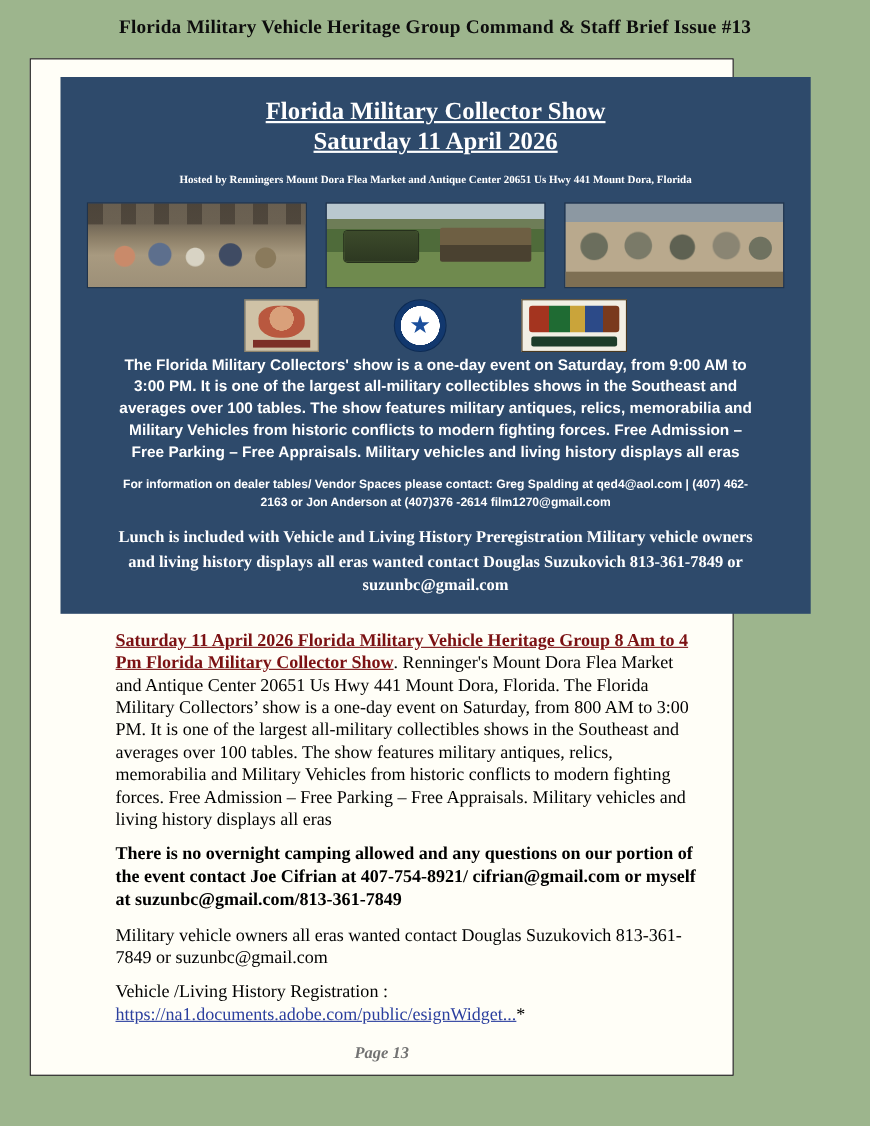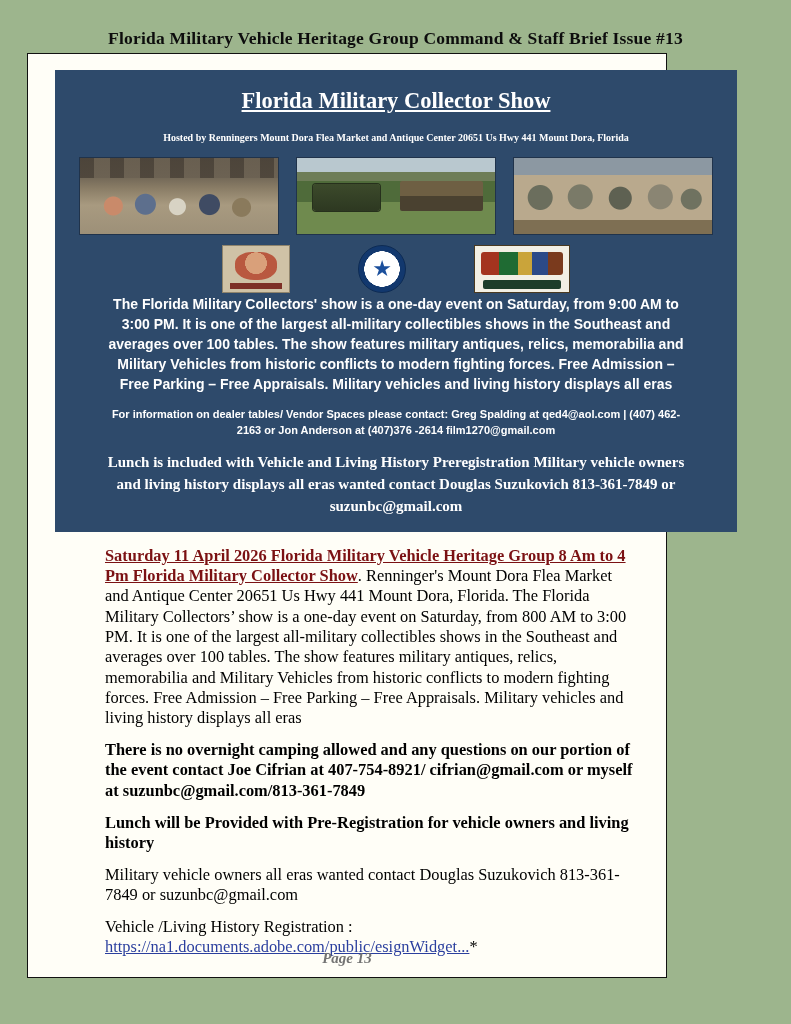--- a/index.html
+++ b/index.html
@@ -18,21 +18,21 @@
     width: 791px;
     height: 1024px;
     box-sizing: border-box;
   }
   .page-header {
     text-align: center;
     font-family: "Liberation Serif", serif;
     font-weight: bold;
     font-size: 17.5px;
     color: #0d0d0d;
-    padding-top: 28px;
+    padding-top: 14px;
     letter-spacing: 0.2px;
   }
   .content-frame {
     position: absolute;
     left: 27px;
     top: 53px;
     width: 640px;
     height: 925px;
     background: #fffef7;
     border: 1.5px solid #111;
@@ -286,20 +286,21 @@
 
   <div class="page-header">Florida Military Vehicle Heritage Group Command &amp; Staff Brief Issue  #13</div>
 
   <div class="content-frame">
     <div class="inner">
 
       <div class="flyer">
         <div class="flyer-inner">
           <div class="flyer-title">
             <div>Florida Military Collector Show</div>
+            <div>Saturday 11 April 2026</div>
           </div>
 
           <div class="flyer-host">Hosted by Renningers Mount Dora Flea Market and Antique Center 20651 Us Hwy 441 Mount Dora, Florida</div>
 
           <div class="photo-row">
             <div class="photo ph1"></div>
             <div class="photo ph2"></div>
             <div class="photo ph3"></div>
           </div>
 
@@ -315,21 +316,20 @@
         </div>
       </div>
 
       <div class="article">
 
         <p class="para"><span class="lead-link">Saturday 11 April 2026 Florida Military Vehicle Heritage Group 8 Am to 4 Pm Florida Military Collector Show</span><span>. Renninger's Mount Dora Flea Market and Antique Center 20651 Us Hwy 441 Mount Dora, Florida. The Florida Military Collectors’ show is a one-day event on Saturday, from 800 AM to 3:00 PM. It is one of the largest all-military collectibles shows in the Southeast and averages over 100 tables. The show features military antiques, relics, memorabilia and Military Vehicles from historic conflicts to modern fighting forces. Free Admission – Free Parking – Free Appraisals. Military vehicles and living history displays all eras</span></p>
 
         <p class="bold-para">There is no overnight camping allowed and any questions on our portion of the event contact Joe Cifrian at 407-754-8921/ cifrian@gmail.com or myself at suzunbc@gmail.com/813-361-7849</p>
 
 
-        <p class="lunch-line"> Lunch will be Provided with Pre-Registration for vehicle owners and living history</p>
 
         <p class="para">Military vehicle owners all eras wanted contact Douglas Suzukovich 813-361-7849 or suzunbc@gmail.com</p>
 
         <p class="reg-block">
           <span>Vehicle /Living History Registration :</span><br>
           <span class="url-link">https://na1.documents.adobe.com/public/esignWidget...</span><span>*</span>
         </p>
 
       </div>
     </div>

